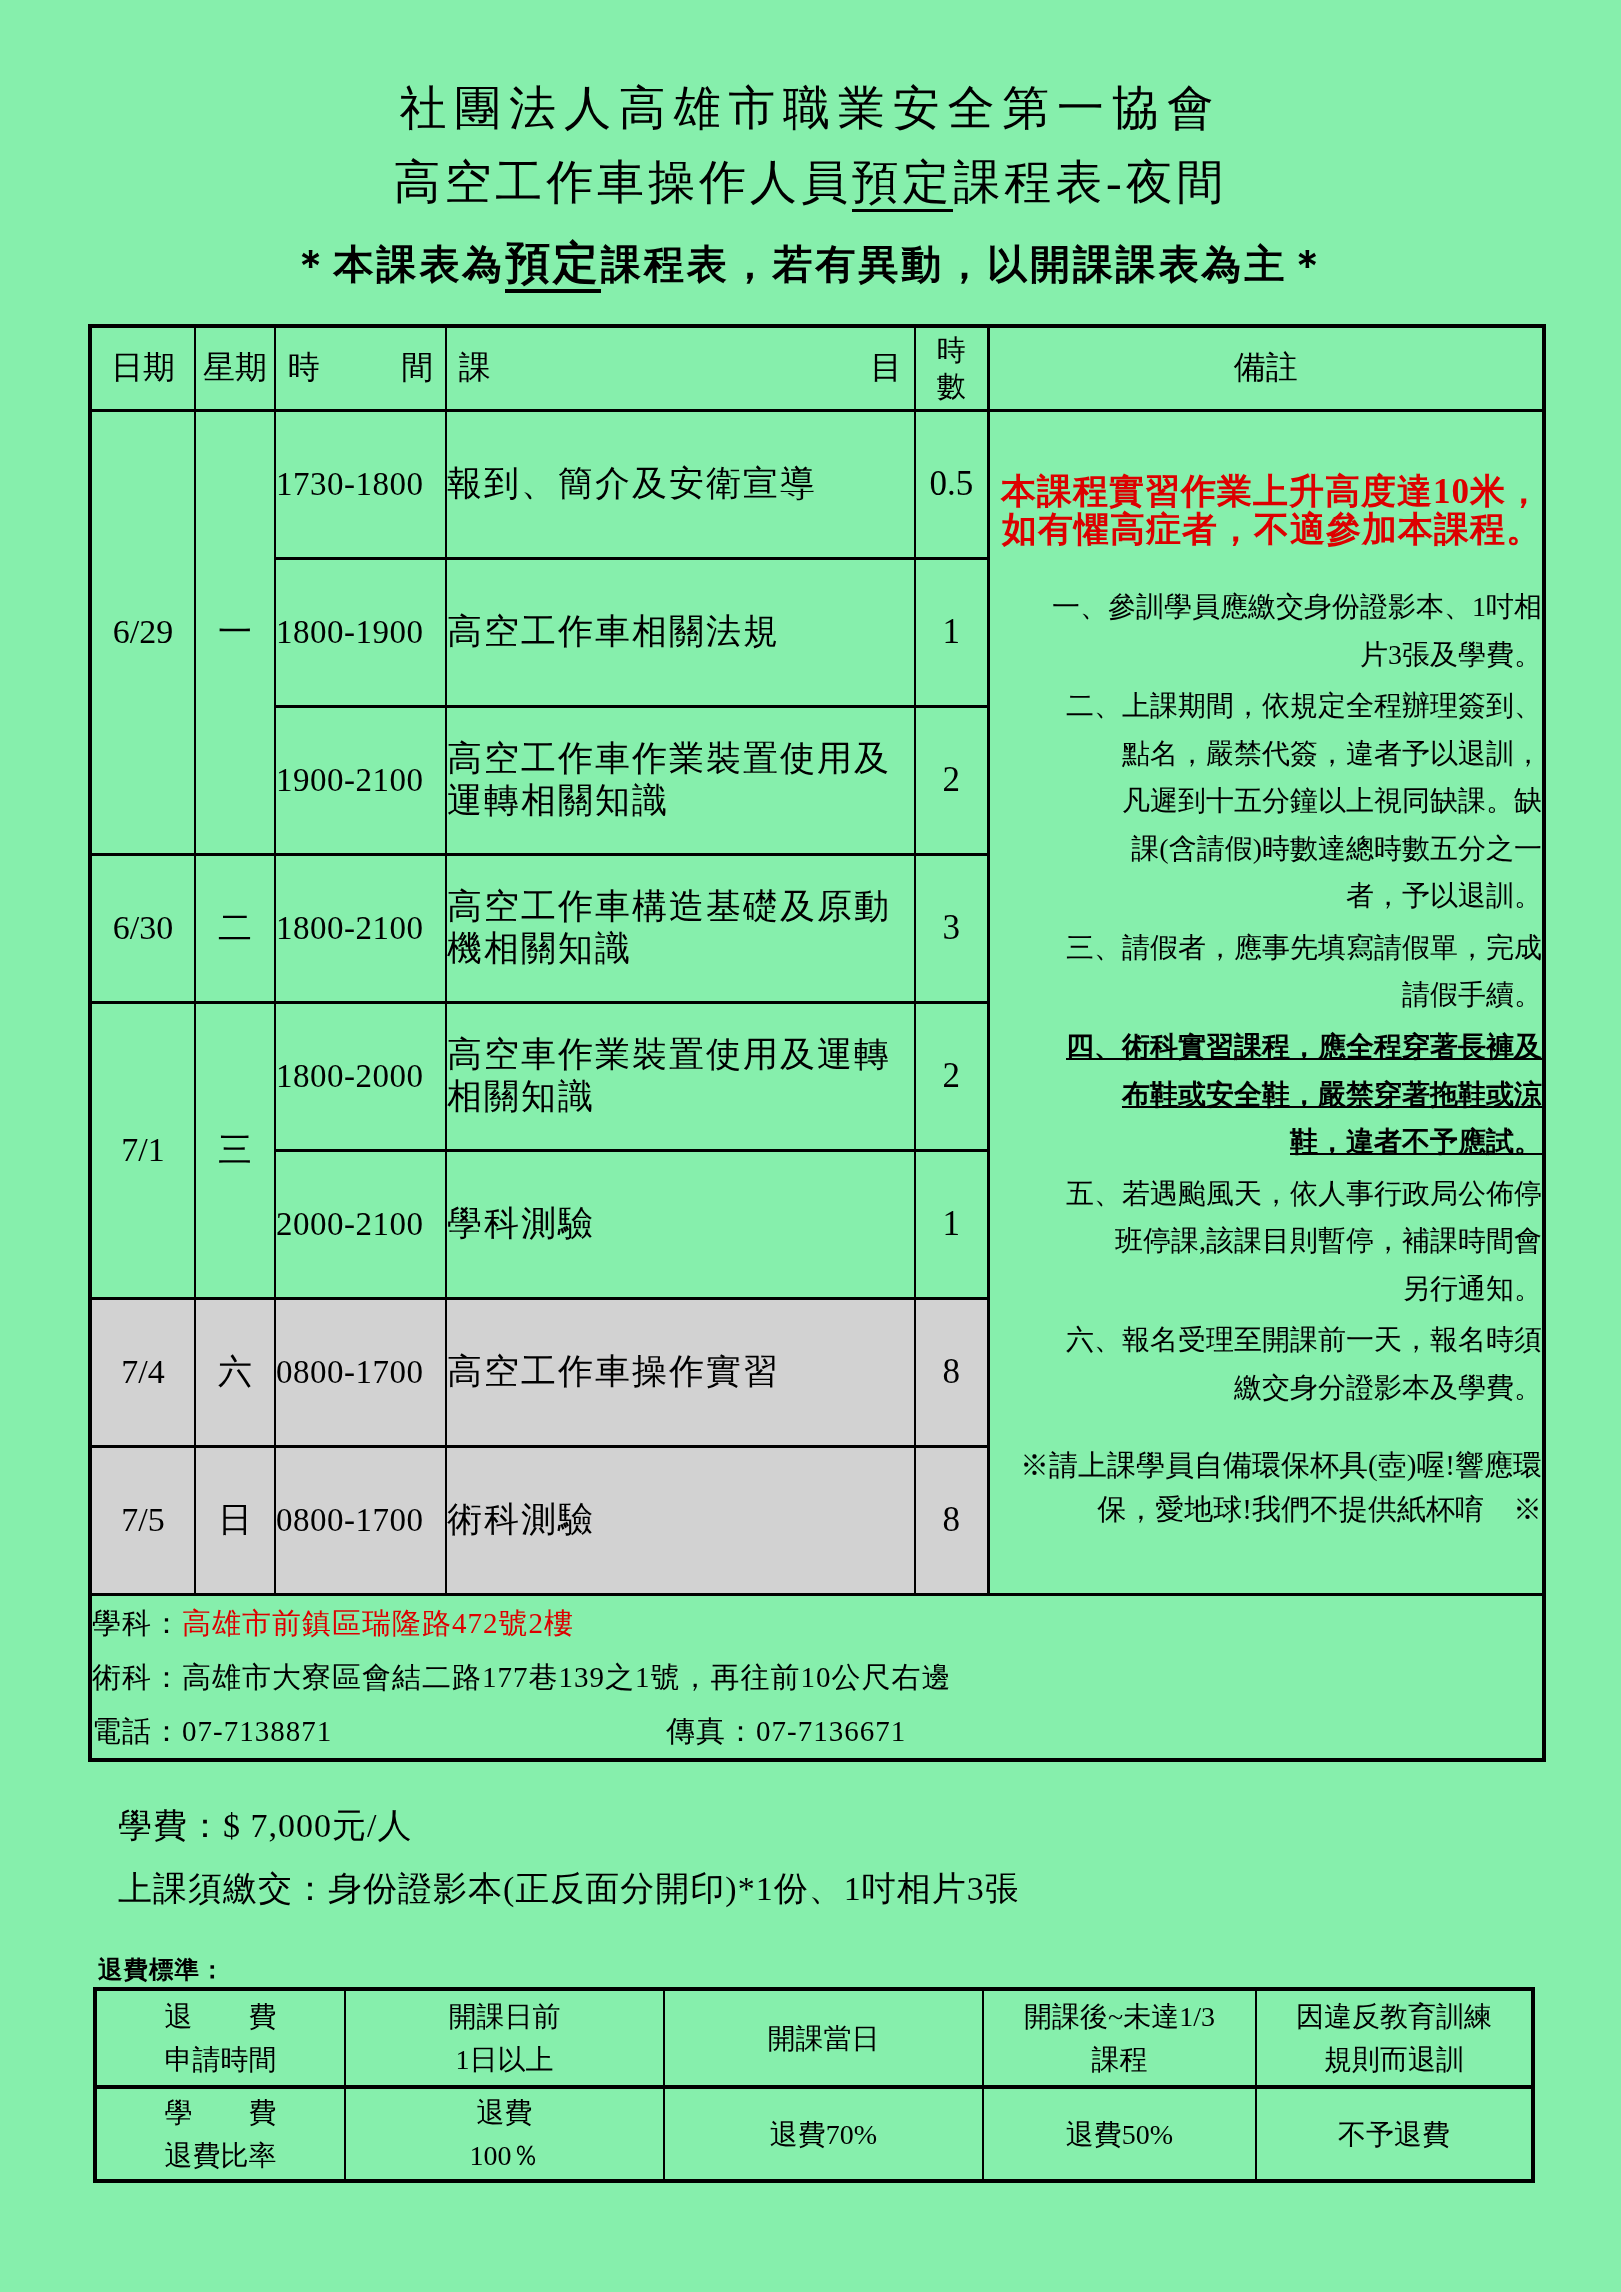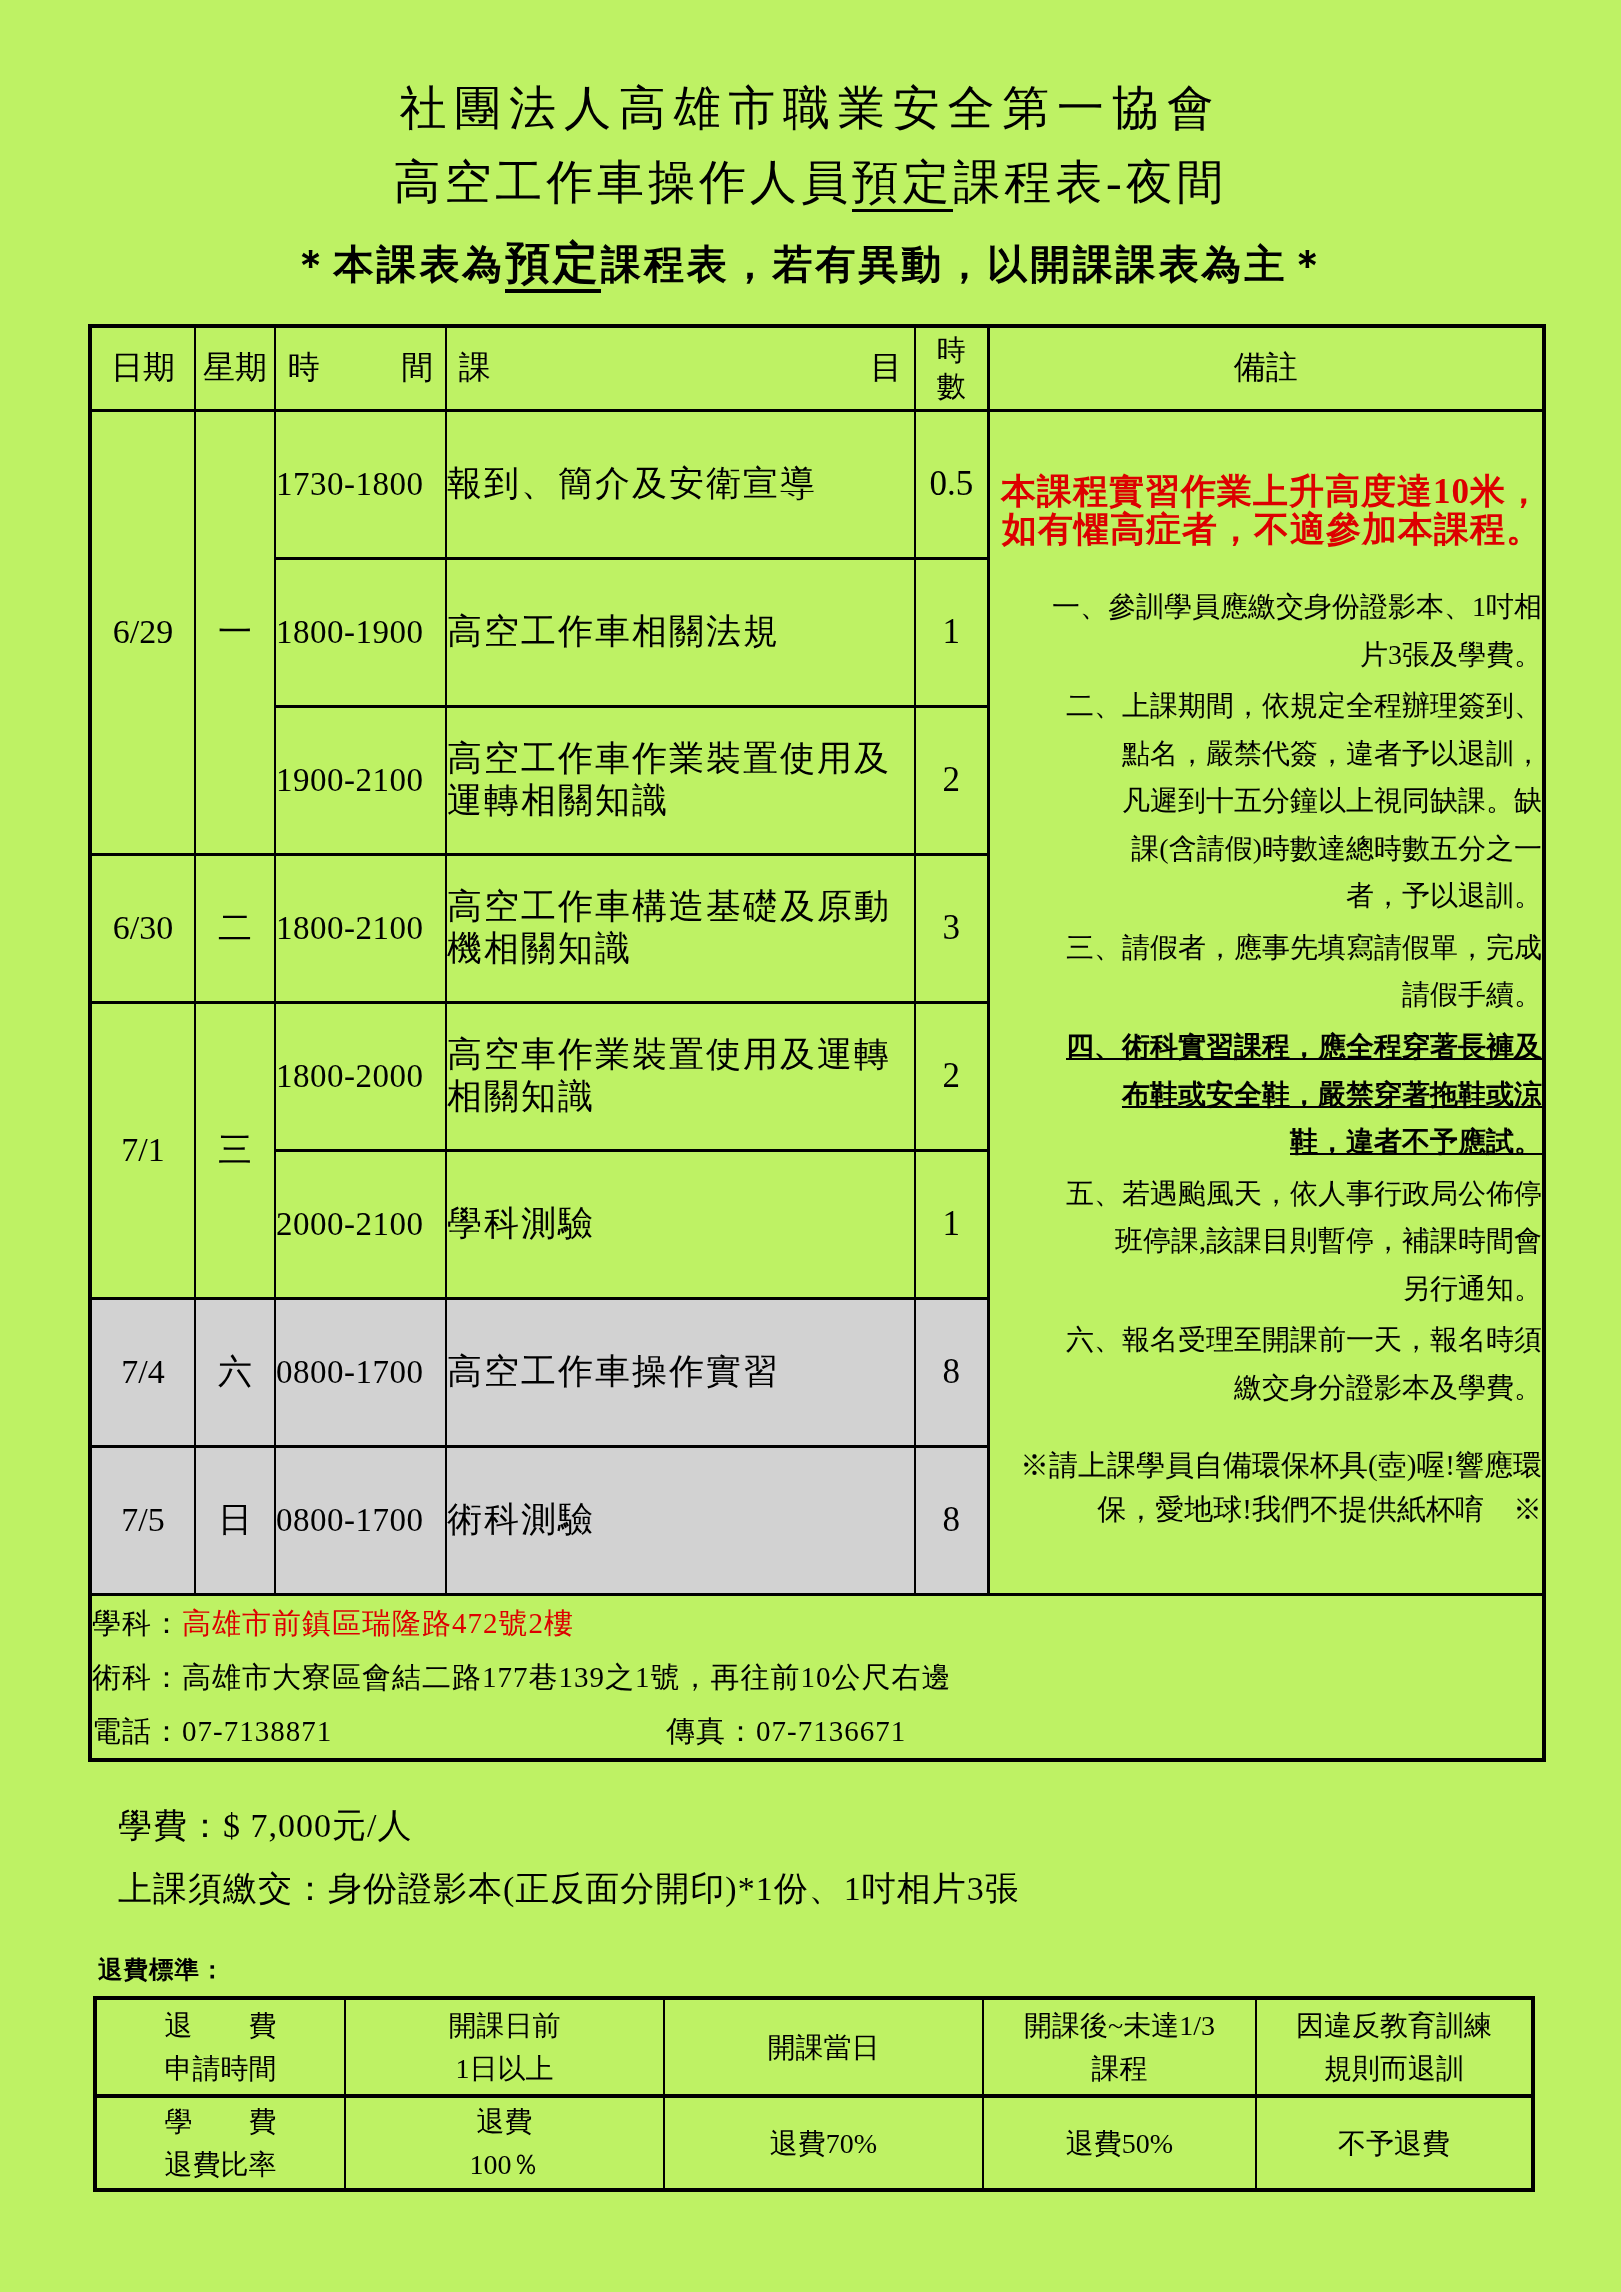--- a/index.html
+++ b/index.html
@@ -1,17 +1,17 @@
 <!DOCTYPE html>
 <html style="--hl-color: #d2d2d2; --warn-color: #dd0000;"><head>
 <meta charset="utf-8">
 <style>
   html,body { margin:0; padding:0; background:#fff; }
   .page {
-    position:relative; width:1621px; height:2293px; background:#bef264;
+    position:relative; width:1621px; height:2293px; background:#86efac;
     font-family:"Liberation Serif","DejaVu Serif",serif; color:#000;
     overflow:hidden;
   }
   
   .head-wrap { padding-top:71px; text-align:center; }
   .title-line { font-size:47px; font-weight:400; letter-spacing:7.8px; line-height:1.58; margin:0; }
   .title-line2 { letter-spacing:3.9px; }
   .u-title { border-bottom:3.9px solid #000; padding-bottom:1px; }
   .subtitle { margin-top:13.7px; font-size:40px; font-weight:700; letter-spacing:2.9px; }
   .subtitle .u-sub { font-size:45px; border-bottom:4.9px solid #000; padding-bottom:1px; }
@@ -52,21 +52,21 @@
   .red { color: var(--warn-color, #dd0000); }
   .phone-part { display:inline-block; width:574px; }
 
   
   .fee-block { margin:33px 0 0 118px; font-size:34px; line-height:1.85; letter-spacing:1px; }
   .refund-caption { margin:33px 0 0 98px; font-size:24.5px; font-weight:700; letter-spacing:1px; }
 
   
   table.refund {
     border-collapse:collapse; table-layout:fixed;
-    margin:10px 0 0 93px; width:1438px;
+    margin:1px 0 0 93px; width:1438px;
     border:4.9px solid #000;
   }
   table.refund td {
     border:2.9px solid #000; border-top-width:4.9px; border-bottom-width:4.9px;
     text-align:center; vertical-align:middle; font-size:28px; padding:0 3.9px;
   }
   tr.r-head { height:98px; }
   tr.r-val { height:94px; }
   .cell-line { line-height:1.55; }
 </style>

